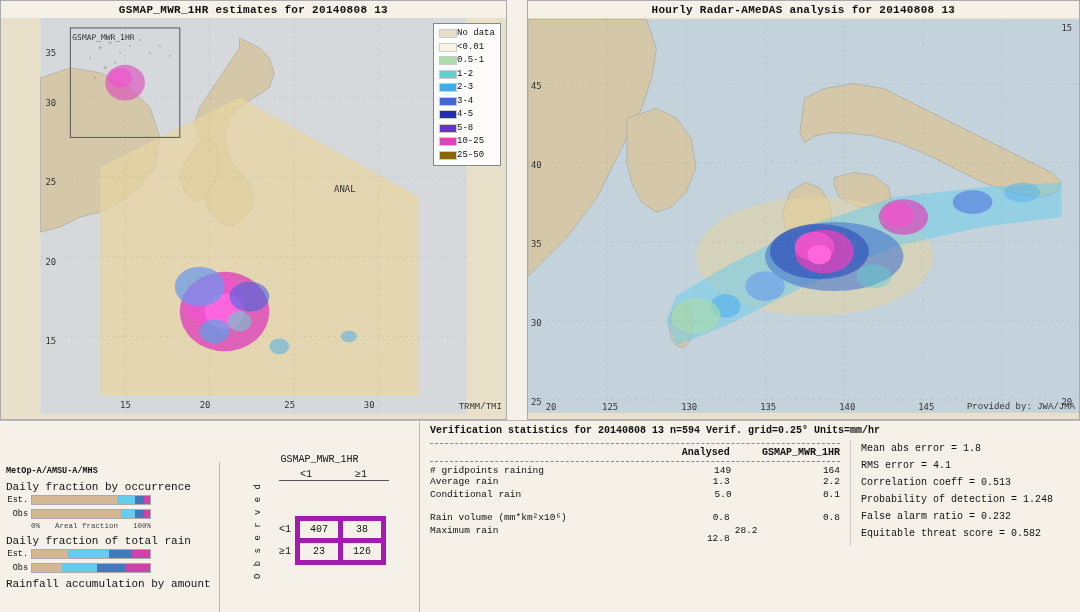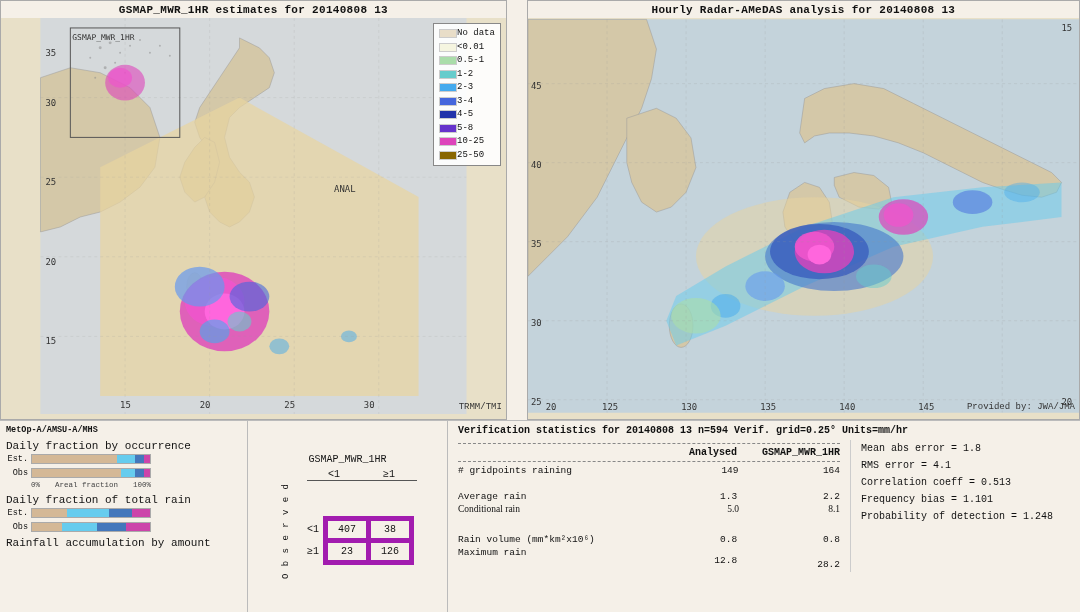--- a/index.html
+++ b/index.html
@@ -90,24 +90,25 @@
     .bottom-row {
       display: flex;
       flex-direction: row;
       height: 192px;
       width: 100%;
       background: #f5f0e8;
       border-top: 1px solid #bbb;
     }
 
     .bottom-left {
-      width: 248px;
+      width: 220px;
       padding: 4px 6px;
       border-right: 1px solid #bbb;
       font-size: 9.5px;
+      margin-top: 41px;
     }
 
     .bottom-mid {
       width: 200px;
       padding: 4px 8px;
       border-right: 1px solid #bbb;
     }
 
     .bottom-stats {
       flex: 1;
@@ -553,53 +554,54 @@
 
         <div style="flex:1;">
           <hr class="separator-line">
           <div style="display:flex;gap:5px;margin-bottom:3px;">
             <div style="flex:2;"></div>
             <div style="flex:0.8;text-align:right;font-size:10px;font-weight:bold;">Analysed</div>
             <div style="flex:1;text-align:right;font-size:10px;font-weight:bold;">GSMAP_MWR_1HR</div>
           </div>
           <hr class="separator-line">
 
-          <div style="display:flex;gap:2px;margin-bottom:15px;font-size:9.5px;justify-content:flex-end;">
+          <div style="display:flex;gap:2px;margin-bottom:0;font-size:9.5px;justify-content:flex-end;">
             <div style="flex:2;"># gridpoints raining</div>
             <div style="flex:0.8;text-align:right;">149</div>
             <div style="flex:1;text-align:right;">164</div>
           </div>
           <div style="display:flex;gap:5px;margin-bottom:2px;font-size:9.5px;">
             <div style="flex:2;">Average rain</div>
             <div style="flex:0.8;text-align:right;">1.3</div>
             <div style="flex:1;text-align:right;">2.2</div>
           </div>
-          <div style="display:flex;gap:1px;margin-bottom:20px;font-size:9.5px;font-family:Liberation Serif, serif;">
+          <div style="display:flex;gap:1px;margin-bottom:12px;font-size:9.5px;">
             <div style="flex:2;">Conditional rain</div>
             <div style="flex:0.8;text-align:right;">5.0</div>
             <div style="flex:1;text-align:right;">8.1</div>
           </div>
           <div style="display:flex;gap:5px;margin-bottom:2px;font-size:9.5px;">
             <div style="flex:2;">Rain volume (mm*km²x10⁶)</div>
             <div style="flex:0.8;text-align:right;">0.8</div>
             <div style="flex:1;text-align:right;">0.8</div>
           </div>
           <div style="display:flex;gap:5px;margin-bottom:2px;font-size:9.5px;">
             <div style="flex:2;">Maximum rain</div>
             <div style="flex:0.8;text-align:right;margin-top:8px;">12.8</div>
-            <div style="flex:1;text-align:right;margin-top:12px;">28.2</div>
+            <div style="flex:1;text-align:left;">28.2</div>
           </div>
         </div>
 
         <div style="width:220px;padding-left:10px;border-left:1px solid #ccc;">
           <div class="right-stats">
             <div>Mean abs error = 1.8</div>
             <div>RMS error = 4.1</div>
             <div>Correlation coeff = 0.513</div>
-            <div>Frequency bias = 1.101</div>
             <div>Probability of detection = 1.248</div>
+            <div>False alarm ratio = 0.232</div>
+            <div>Equitable threat score = 0.582</div>
           </div>
         </div>
       </div>
     </div>
 
   </div>
 </div>
 
 </body></html>

